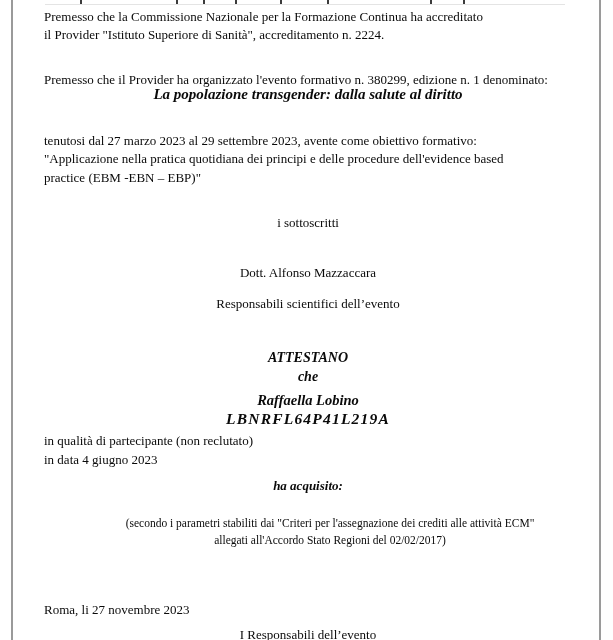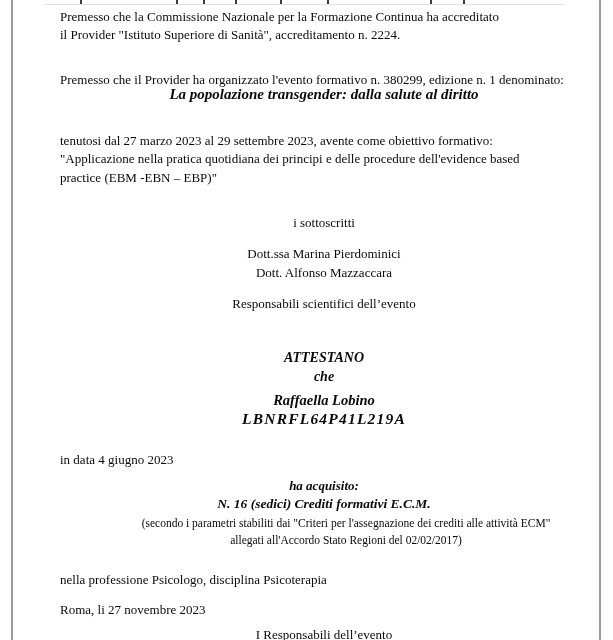--- a/index.html
+++ b/index.html
@@ -24,21 +24,20 @@
     background: #9a9a9a;
   }
   .edge-left  { left: 11px; }
   .edge-right { left: 599px; }
 
   .line {
     position: absolute;
     line-height: 1.2;
     font-size: 13px;
     white-space: nowrap;
-    margin-left: 16px;
   }
   .left   { left: 44px; }
   .center { left: 308px; transform: translateX(-50%); text-align: center; }
   .bold   { font-weight: bold; font-style: italic; }
   .title  { font-size: 15px; }
   .mid    { font-size: 14px; }
   .name   { font-size: 14.5px; }
   .cf     { font-size: 15.5px; letter-spacing: 1.2px; }
   .credits{ font-size: 13.5px; }
   .small  { font-size: 11.5px; padding-left: 44px; }
@@ -83,38 +82,36 @@
   <div class="line left" style="top:72px">Premesso che il Provider ha organizzato l'evento formativo n. 380299, edizione n. 1 denominato:</div>
 
   <div class="line center bold title" style="top:85px">La popolazione transgender: dalla salute al diritto</div>
 
   <div class="line left" style="top:133px">tenutosi dal 27 marzo 2023 al 29 settembre 2023, avente come obiettivo formativo:</div>
   <div class="line left" style="top:151px">"Applicazione nella pratica quotidiana dei principi e delle procedure dell'evidence based</div>
   <div class="line left" style="top:170px">practice (EBM -EBN – EBP)"</div>
 
   <div class="line center" style="top:215px">i sottoscritti</div>
 
-  <div class="line center" style="top:246px">Dott.ssa Marina Pierdominici</div>
   <div class="line center" style="top:265px">Dott. Alfonso Mazzaccara</div>
 
   <div class="line center" style="top:296px">Responsabili scientifici dell’evento</div>
 
   <div class="line center bold mid" style="top:350px">ATTESTANO</div>
   <div class="line center bold mid" style="top:369px">che</div>
 
   <div class="line center bold name" style="top:392px">Raffaella Lobino</div>
   <div class="line center bold cf" style="top:410px">LBNRFL64P41L219A</div>
 
+  <div class="line left" style="top:433px">in qualità di partecipante (non reclutato)</div>
   <div class="line left" style="top:452px">in data 4 giugno 2023</div>
 
   <div class="line center bold" style="top:478px">ha acquisito:</div>
-  <div class="line center bold credits" style="top:496px">N. 16 (sedici) Crediti formativi E.C.M.</div>
 
   <div class="line center small" style="top:517px">(secondo i parametri stabiliti dai "Criteri per l'assegnazione dei crediti alle attività ECM"</div>
   <div class="line center small" style="top:534px">allegati all'Accordo Stato Regioni del 02/02/2017)</div>
 
-  <div class="line left" style="top:572px">nella professione Psicologo, disciplina Psicoterapia</div>
 
   <div class="line left" style="top:602px">Roma, li 27 novembre 2023</div>
 
   <div class="line center" style="top:627px">I Responsabili dell’evento</div>
 
 </div>
 
 </body></html>

